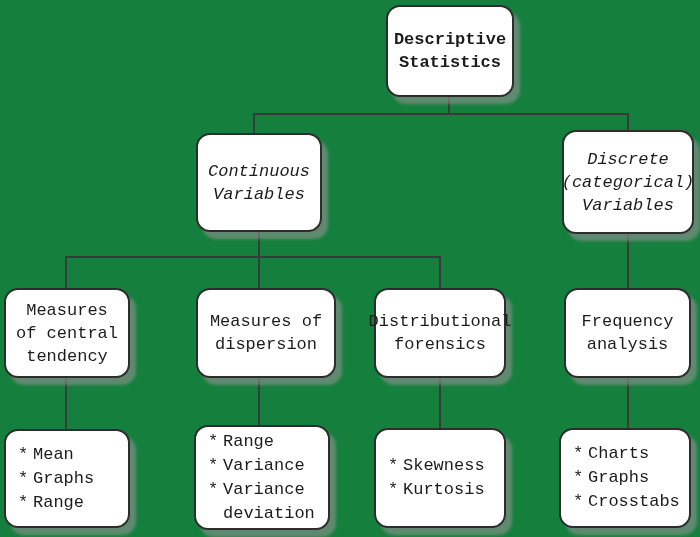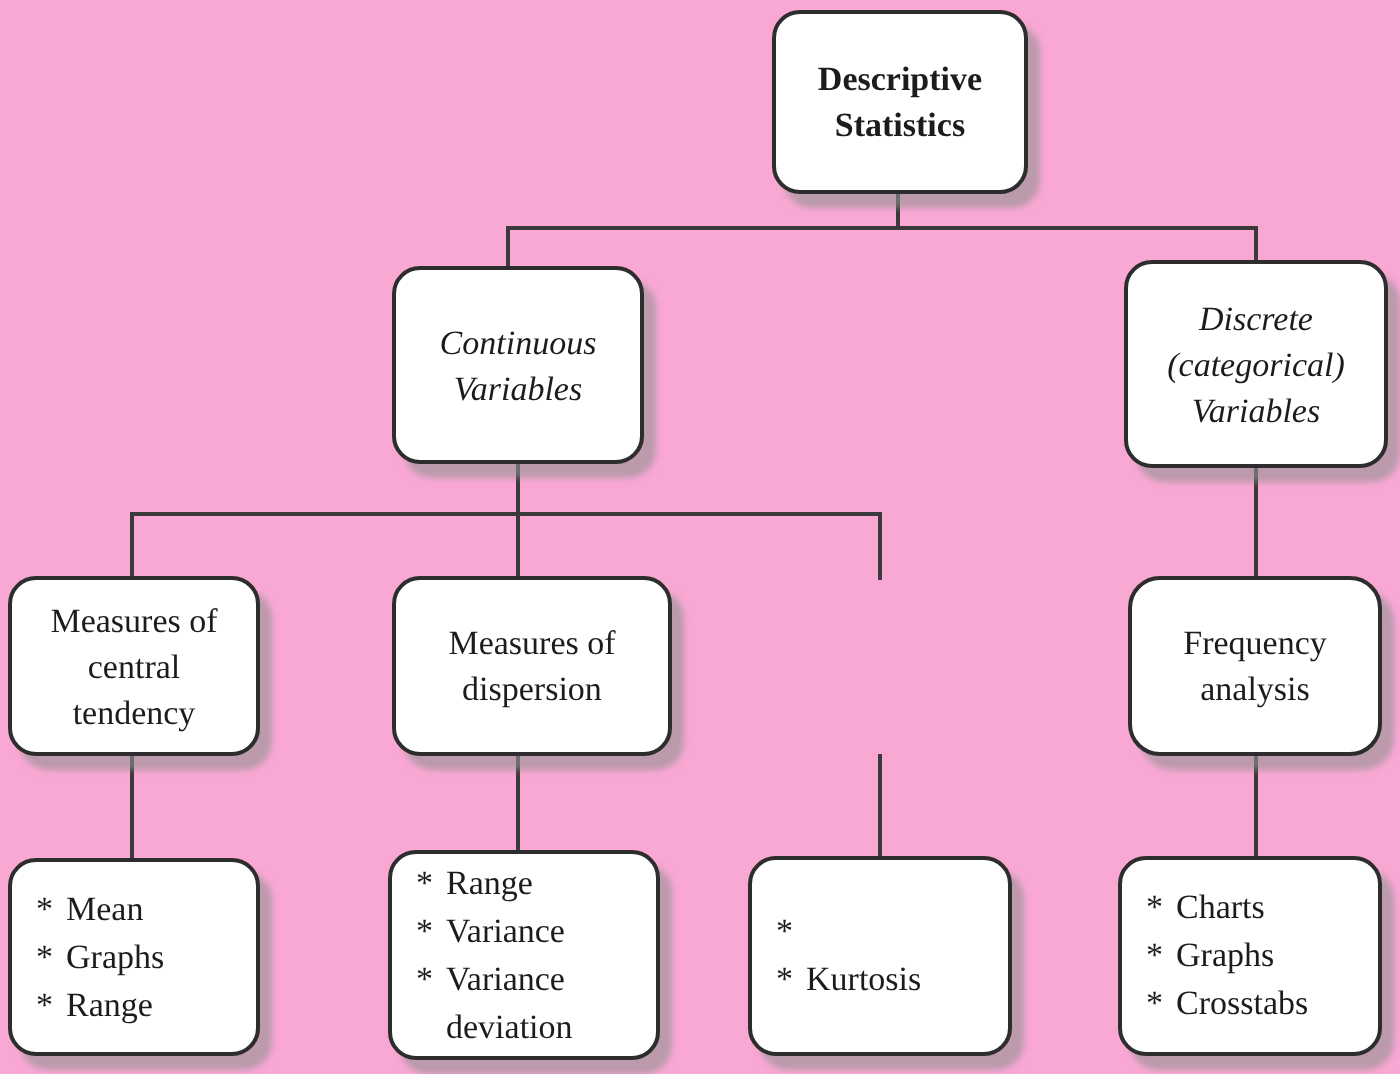--- a/index.html
+++ b/index.html
@@ -1,20 +1,20 @@
 <!DOCTYPE html>
 <html><head>
 <meta charset="utf-8">
 <style>
   html,body{margin:0;padding:0;background:#ffffff;}
   #stage{
     position:relative;
     width:700px;height:537px;
-    background:#f9a8d4;
-    font-family:Liberation Serif, serif;
+    background:#15803d;
+    font-family:Liberation Mono, monospace;
     color:#1c1c1c;
     overflow:hidden;
   }
   .node{
     position:absolute;
     background:#ffffff;
     border:2px solid #2d2d2d;
     border-radius:14px;
     box-shadow:6px 7px 3px rgba(145,145,145,0.60);
     display:flex;
@@ -71,34 +71,37 @@
   <div class="cline v" style="left:627px;top:377px;height:53px;"></div>
 
   <div class="node bold" style="left:386px;top:5px;width:128px;height:92px;">
     <span>Descriptive Statistics</span>
   </div>
 
   <div class="node italic" style="left:196px;top:133px;width:126px;height:99px;">
     <span>Continuous Variables</span>
   </div>
 
-  <div class="node italic" style="left:562px;top:130px;width:132px;height:104px;align-items:flex-end;">
+  <div class="node italic" style="left:562px;top:130px;width:132px;height:104px;">
     <span>Discrete (categorical) Variables</span>
   </div>
 
   <div class="node" style="left:4px;top:288px;width:126px;height:90px;">
     <span>Measures of central tendency</span>
   </div>
 
   <div class="node" style="left:196px;top:288px;width:140px;height:90px;justify-content:center;">
     <span>Measures of dispersion</span>
   </div>
 
+  <div class="node" style="left:374px;top:288px;width:132px;height:90px;">
+    <span>Distributional forensics</span>
+  </div>
 
-  <div class="node" style="left:564px;top:288px;width:127px;height:90px;border-radius:16px;">
+  <div class="node" style="left:564px;top:288px;width:127px;height:90px;">
     <span>Frequency analysis</span>
   </div>
 
   <div class="node list" style="left:4px;top:429px;width:126px;height:99px;">
     <div class="li">
       <span class="bullet">*</span>
       <span class="li-text">Mean</span>
     </div>
     <div class="li">
       <span class="bullet">*</span>
@@ -121,20 +124,21 @@
     </div>
     <div class="li">
       <span class="bullet">*</span>
       <span class="li-text">Variance deviation</span>
     </div>
   </div>
 
   <div class="node list" style="left:374px;top:428px;width:132px;height:100px;">
     <div class="li">
       <span class="bullet">*</span>
+      <span class="li-text">Skewness</span>
     </div>
     <div class="li">
       <span class="bullet">*</span>
       <span class="li-text">Kurtosis</span>
     </div>
   </div>
 
   <div class="node list" style="left:559px;top:428px;width:132px;height:100px;">
     <div class="li">
       <span class="bullet">*</span>

